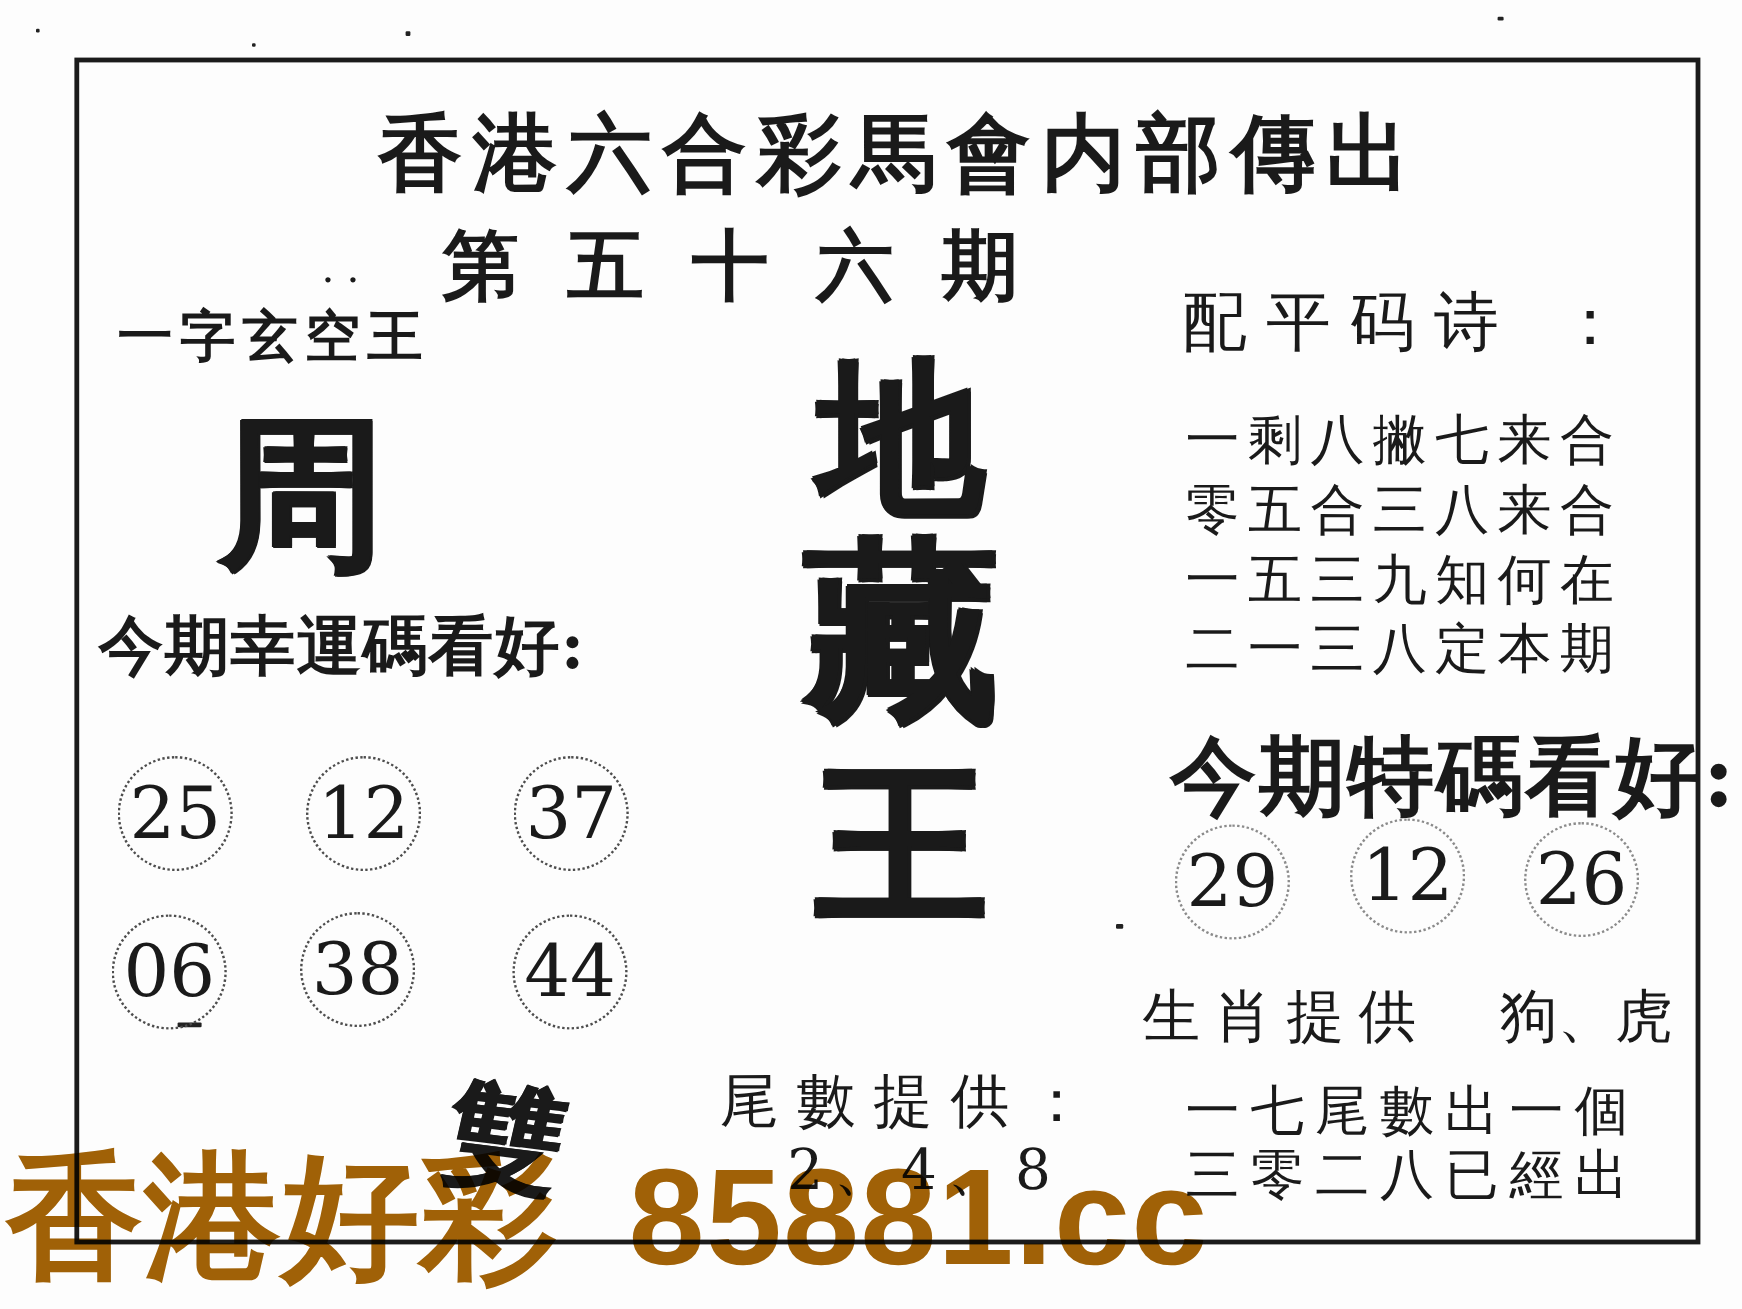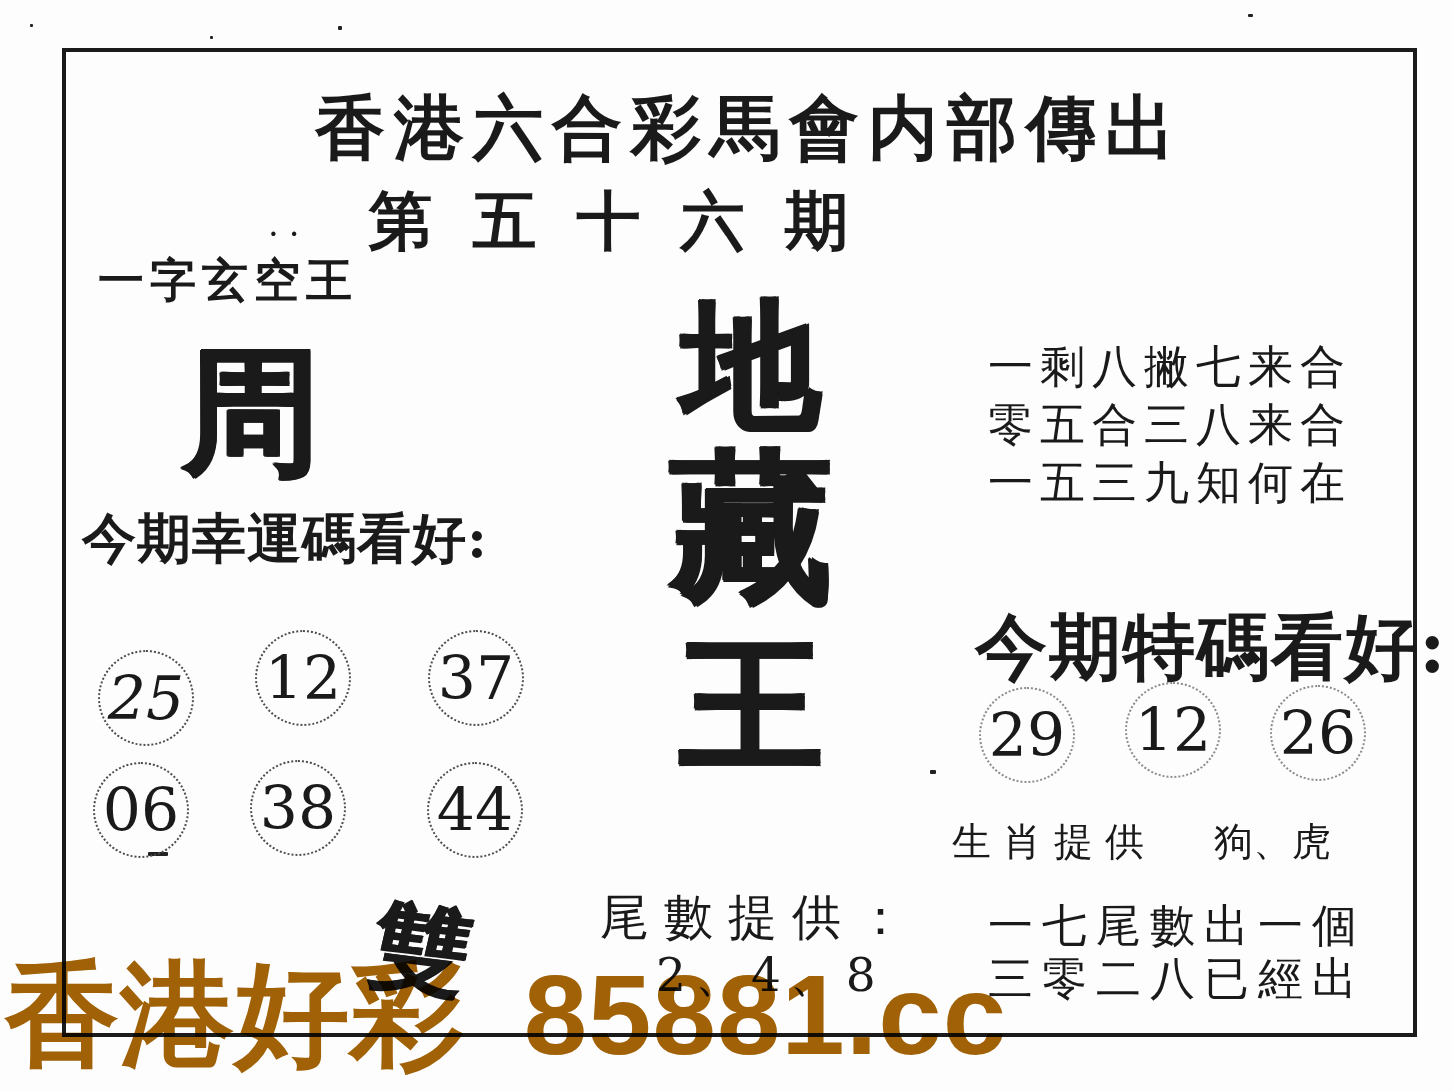--- a/index.html
+++ b/index.html
@@ -30,21 +30,21 @@
   }
   .circle.faint{border:2px dotted #8b8b8b;}
   .main-char{
     position:absolute;z-index:6;font-weight:bold;line-height:1;
     text-shadow:3px 0 currentColor,0 3px currentColor,3px 3px currentColor,-1px 1px currentColor;
   }
   .poem-heading{left:985px;top:233px;font-size:54px;letter-spacing:16px;}
   .poem{left:988px;top:338px;z-index:6;position:absolute;}
   .poem div{font-size:45px;letter-spacing:7px;line-height:58px;height:58px;white-space:nowrap;}
   .special-heading{left:975px;top:600px;font-size:72px;font-weight:bold;letter-spacing:2px;}
-  .zodiac{left:952px;top:815px;font-size:39px;display:flex;gap:58px;}
+  .zodiac{left:952px;top:815px;font-size:48px;display:flex;gap:58px;}
   .zodiac .lbl{letter-spacing:12px;}
   .tail-note{left:988px;font-size:45px;letter-spacing:9px;}
   .body-heading{left:78px;top:913px;font-size:50px;font-weight:bold;letter-spacing:2px;}
   .body-value{
     left:372px;top:900px;font-size:98px;line-height:1;font-weight:bold;
     transform:rotate(7deg) skewX(-6deg);
     text-shadow:1px 0 currentColor,0 1px currentColor;
   }
   .tailnum-heading{left:600px;top:885px;font-size:49px;letter-spacing:15px;}
   .tailnum-values{left:656px;top:944px;font-size:47px;letter-spacing:9px;}
@@ -64,21 +64,21 @@
   <div class="frame"></div>
 
   <div class="abs title-top hdr">香港六合彩馬會内部傳出</div>
   <div class="abs issue">第五十六期</div>
 
   <div class="abs ink-dots">··</div>
   <div class="abs tagline">一字玄空王</div>
   <div class="abs bigchar">周</div>
   <div class="abs lucky-heading">今期幸運碼看好:</div>
 
-  <div class="circle" style="left:98px;top:650px;font-style:italic;">
+  <div class="circle" style="left:98px;top:630px;">
       <span>25</span>
     </div>
   <div class="circle" style="left:255px;top:630px;">
       <span>12</span>
     </div>
   <div class="circle" style="left:428px;top:630px;">
       <span>37</span>
     </div>
   <div class="circle" style="left:93px;top:762px;">
       <span>06</span>
@@ -89,24 +89,26 @@
   <div class="circle" style="left:427px;top:762px;">
       <span>44</span>
     </div>
 
   <div class="abs body-value">雙</div>
 
   <div class="main-char" style="left:681px;top:295px;font-size:138px;">地</div>
   <div class="main-char" style="left:669px;top:445px;font-size:162px;">藏</div>
   <div class="main-char" style="left:679px;top:632px;font-size:142px;">王</div>
 
+  <div class="abs poem-heading">配平码诗 ：</div>
   <div class="poem">
     <div>一剩八撇七来合</div>
     <div>零五合三八来合</div>
     <div>一五三九知何在</div>
+    <div>二一三八定本期</div>
   </div>
 
   <div class="abs special-heading">今期特碼看好:</div>
   <div class="circle faint" style="left:979px;top:687px;">
       <span>29</span>
     </div>
   <div class="circle faint" style="left:1125px;top:682px;">
       <span>12</span>
     </div>
   <div class="circle faint" style="left:1270px;top:685px;">

